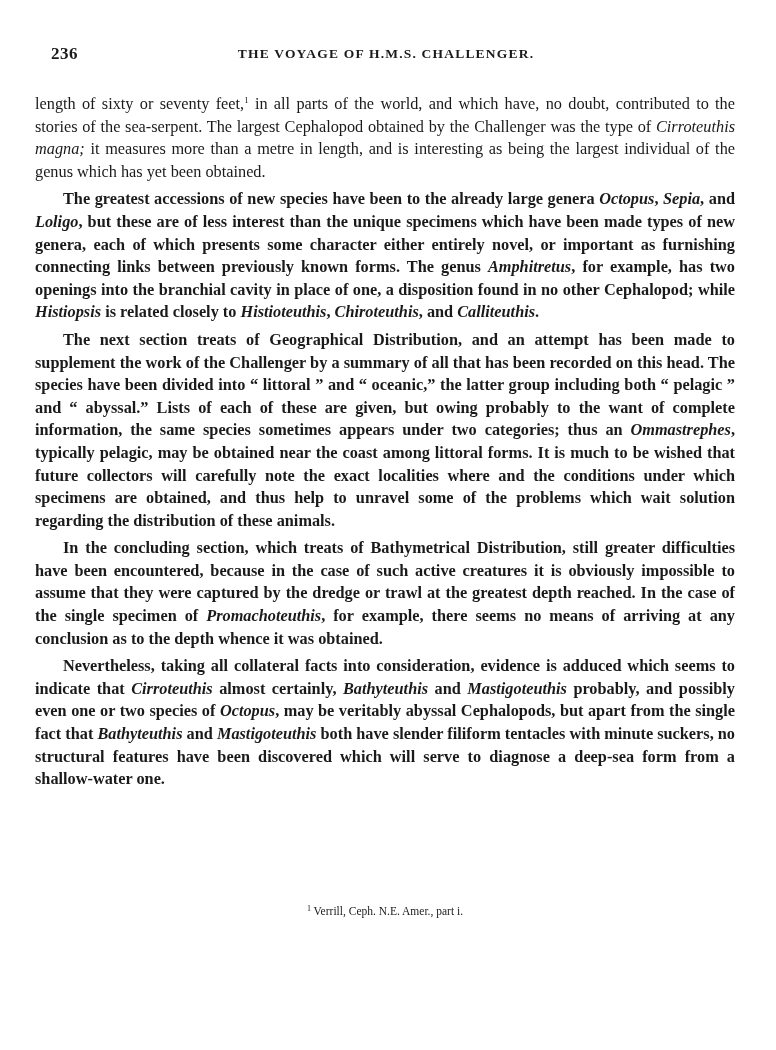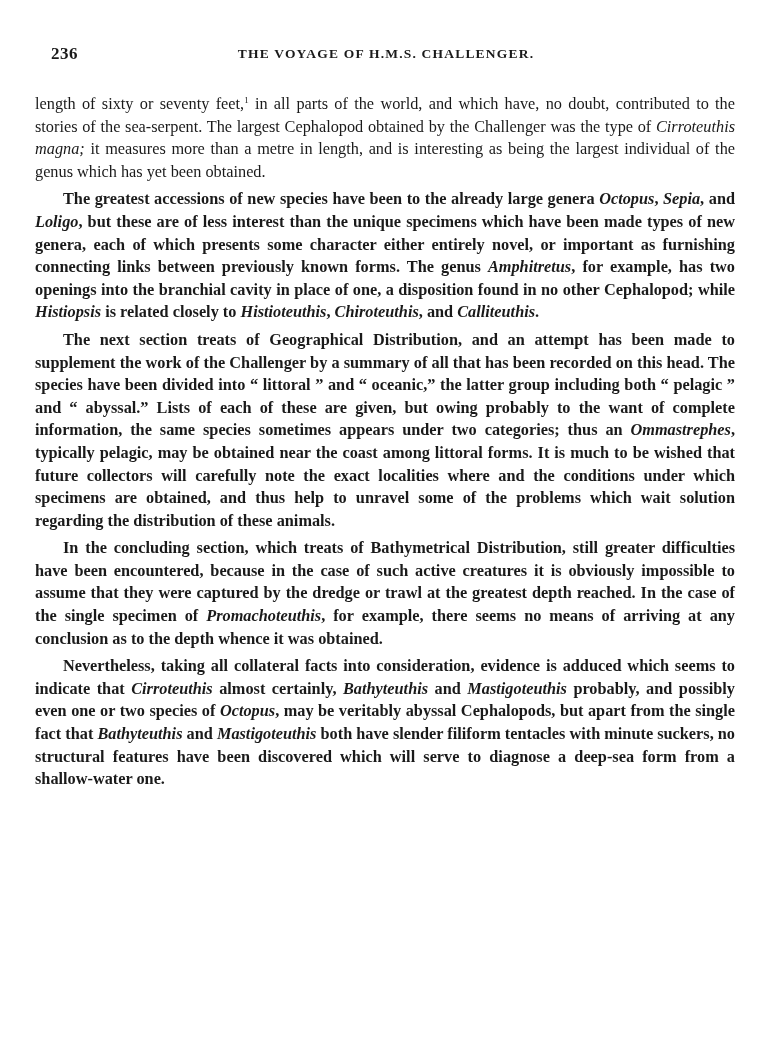--- a/index.html
+++ b/index.html
@@ -23,13 +23,16 @@
   <span class="pageno">236</span>
   <div class="title">THE VOYAGE OF H.M.S. CHALLENGER.</div>
 </div>
 
 <div class="body">
   <p><span>length of sixty or seventy feet,</span><sup>1</sup><span> in all parts of the world, and which have, no doubt, contributed to the stories of the sea-serpent.  The largest Cephalopod obtained by the Challenger was the type of </span><i>Cirroteuthis magna;</i><span> it measures more than a metre in length, and is interesting as being the largest individual of the genus which has yet been obtained.</span></p>
     <p class="indent"><span>The greatest accessions of new species have been to the already large genera </span><i>Octopus</i><span>, </span><i>Sepia</i><span>, and </span><i>Loligo</i><span>, but these are of less interest than the unique specimens which have been made types of new genera, each of which presents some character either entirely novel, or important as furnishing connecting links between previously known forms.  The genus </span><i>Amphitretus</i><span>, for example, has two openings into the branchial cavity in place of one, a disposition found in no other Cephalopod; while </span><i>Histiopsis</i><span> is related closely to </span><i>Histioteuthis</i><span>, </span><i>Chiroteuthis</i><span>, and </span><i>Calliteuthis</i><span>.</span></p>
     <p class="indent"><span>The next section treats of Geographical Distribution, and an attempt has been made to supplement the work of the Challenger by a summary of all that has been recorded on this head.  The species have been divided into “ littoral ” and “ oceanic,” the latter group including both “ pelagic ” and “ abyssal.”  Lists of each of these are given, but owing probably to the want of complete information, the same species sometimes appears under two categories; thus an </span><i>Ommastrephes</i><span>, typically pelagic, may be obtained near the coast among littoral forms.  It is much to be wished that future collectors will carefully note the exact localities where and the conditions under which specimens are obtained, and thus help to unravel some of the problems which wait solution regarding the distribution of these animals.</span></p>
     <p class="indent"><span>In the concluding section, which treats of Bathymetrical Distribution, still greater difficulties have been encountered, because in the case of such active creatures it is obviously impossible to assume that they were captured by the dredge or trawl at the greatest depth reached.  In the case of the single specimen of </span><i>Promachoteuthis</i><span>, for example, there seems no means of arriving at any conclusion as to the depth whence it was obtained.</span></p>
     <p class="indent"><span>Nevertheless, taking all collateral facts into consideration, evidence is adduced which seems to indicate that </span><i>Cirroteuthis</i><span> almost certainly, </span><i>Bathyteuthis</i><span> and </span><i>Mastigoteuthis</i><span> probably, and possibly even one or two species of </span><i>Octopus</i><span>, may be veritably abyssal Cephalopods, but apart from the single fact that </span><i>Bathyteuthis</i><span> and </span><i>Mastigoteuthis</i><span> both have slender filiform tentacles with minute suckers, no structural features have been discovered which will serve to diagnose a deep-sea form from a shallow-water one.</span></p>
+    <div class="footnote" style="top:807px;">
+    <sup>1</sup><span> Verrill, Ceph. N.E. Amer., part i.</span>
+  </div>
 </div>
 
 </body></html>

